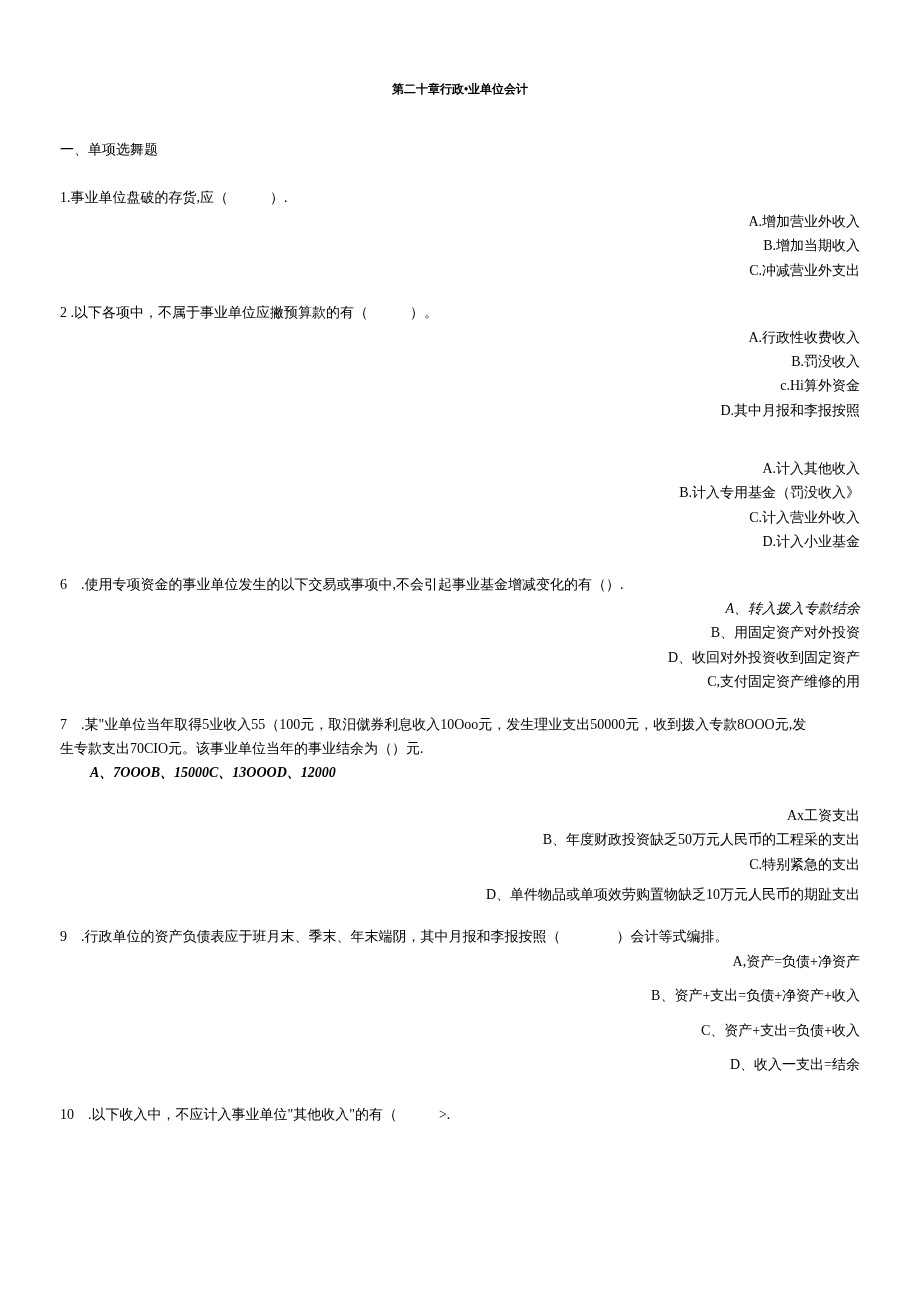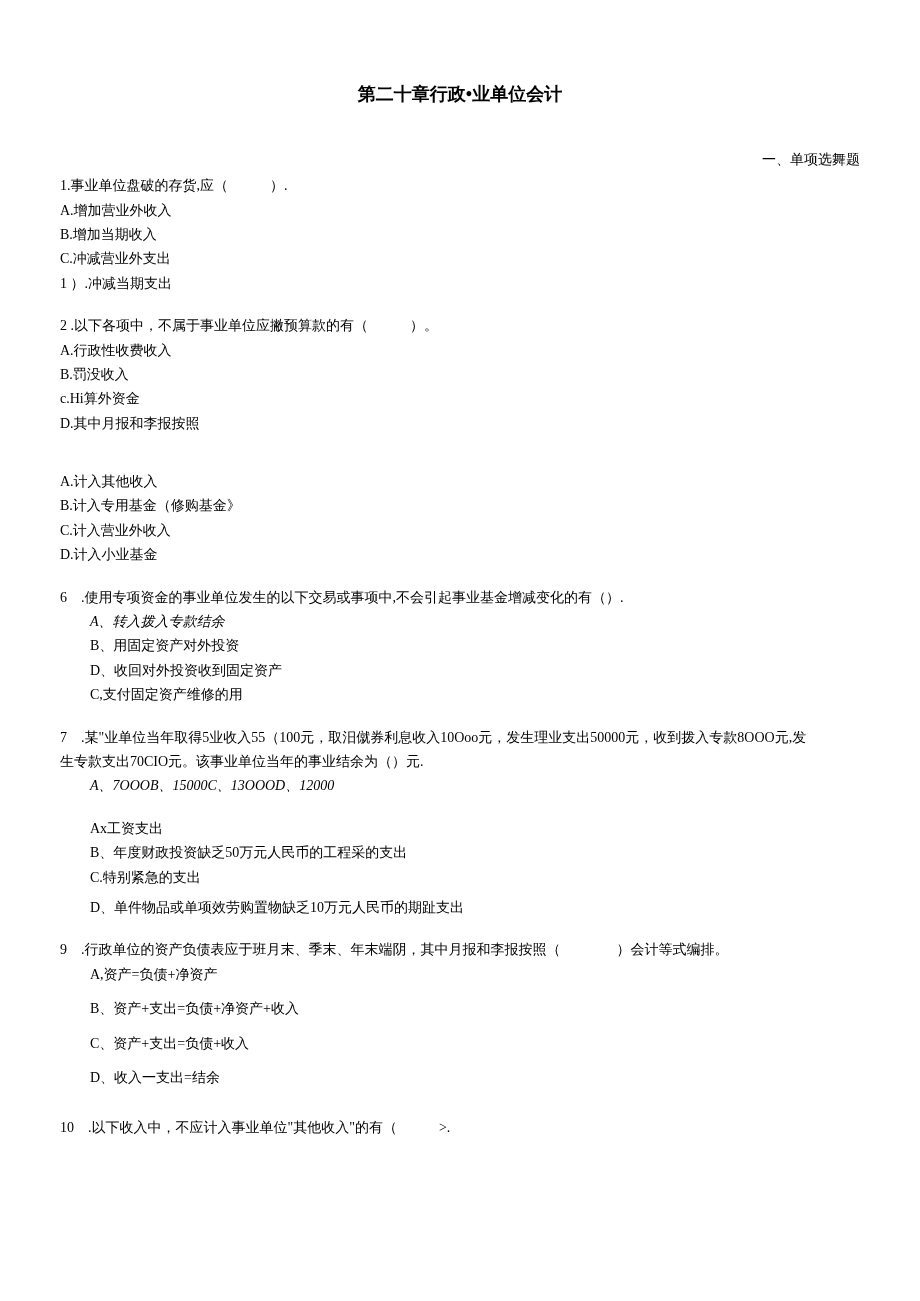--- a/index.html
+++ b/index.html
@@ -9,68 +9,66 @@
       line-height: 1.6;
       color: #000;
       background: #fff;
       width: 920px;
       padding: 80px 60px;
     }
     .title {
       text-align: center;
       font-weight: bold;
       margin-bottom: 40px;
-      font-size: 18px;
+      font-size: 12px;
     }
     .section-header {
-      margin-bottom: 4px;
-      text-align: right;
+      margin-bottom: 25px;
     }
     .question {
       margin-bottom: 20px;
     }
     .q-text { margin-bottom: 2px; }
     .options { padding-left: 0; }
-    .option { margin-bottom: 2px; }
+    .option { margin-bottom: 2px; text-align: right; }
     .indented .option { padding-left: 30px; }
     .indented .q-text { margin-bottom: 2px; }
     .spaced { margin-bottom: 12px; }
-    .inline-options { padding-left: 30px; }
+    .inline-options { padding-left: 30px; font-weight: bold; }
   </style>
 </head>
 <body>
 
 <div class="title">第二十章行政•业单位会计</div>
 
 <div class="section-header">一、单项选舞题</div>
 
 <div class="question">
   <div class="q-text">1.事业单位盘破的存货,应（　　　）.</div>
   <div class="options">
     <div class="option">A.增加营业外收入</div>
     <div class="option">B.增加当期收入</div>
     <div class="option">C.冲减营业外支出</div>
-    <div class="option">1 ）.冲减当期支出</div>
   </div>
 </div>
 
 <div class="question">
   <div class="q-text">2 .以下各项中，不属于事业单位应撇预算款的有（　　　）。</div>
   <div class="options">
     <div class="option">A.行政性收费收入</div>
     <div class="option">B.罚没收入</div>
     <div class="option">c.Hi算外资金</div>
     <div class="option">D.其中月报和李报按照</div>
   </div>
 </div>
 
 <div class="question" style="margin-top:36px;">
   <div class="options">
     <div class="option">A.计入其他收入</div>
-    <div class="option">B.计入专用基金（修购基金》</div>
+    <div class="option">B.计入专用基金（罚没收入》</div>
     <div class="option">C.计入营业外收入</div>
     <div class="option">D.计入小业基金</div>
   </div>
 </div>
 
 <div class="question indented">
   <div class="q-text">6　.使用专项资金的事业单位发生的以下交易或事项中,不会引起事业基金增减变化的有（）.</div>
   <div class="options">
     <div class="option"><i style="font-style:italic;">A、转入拨入专款结余</i></div>
     <div class="option">B、用固定资产对外投资</div>

